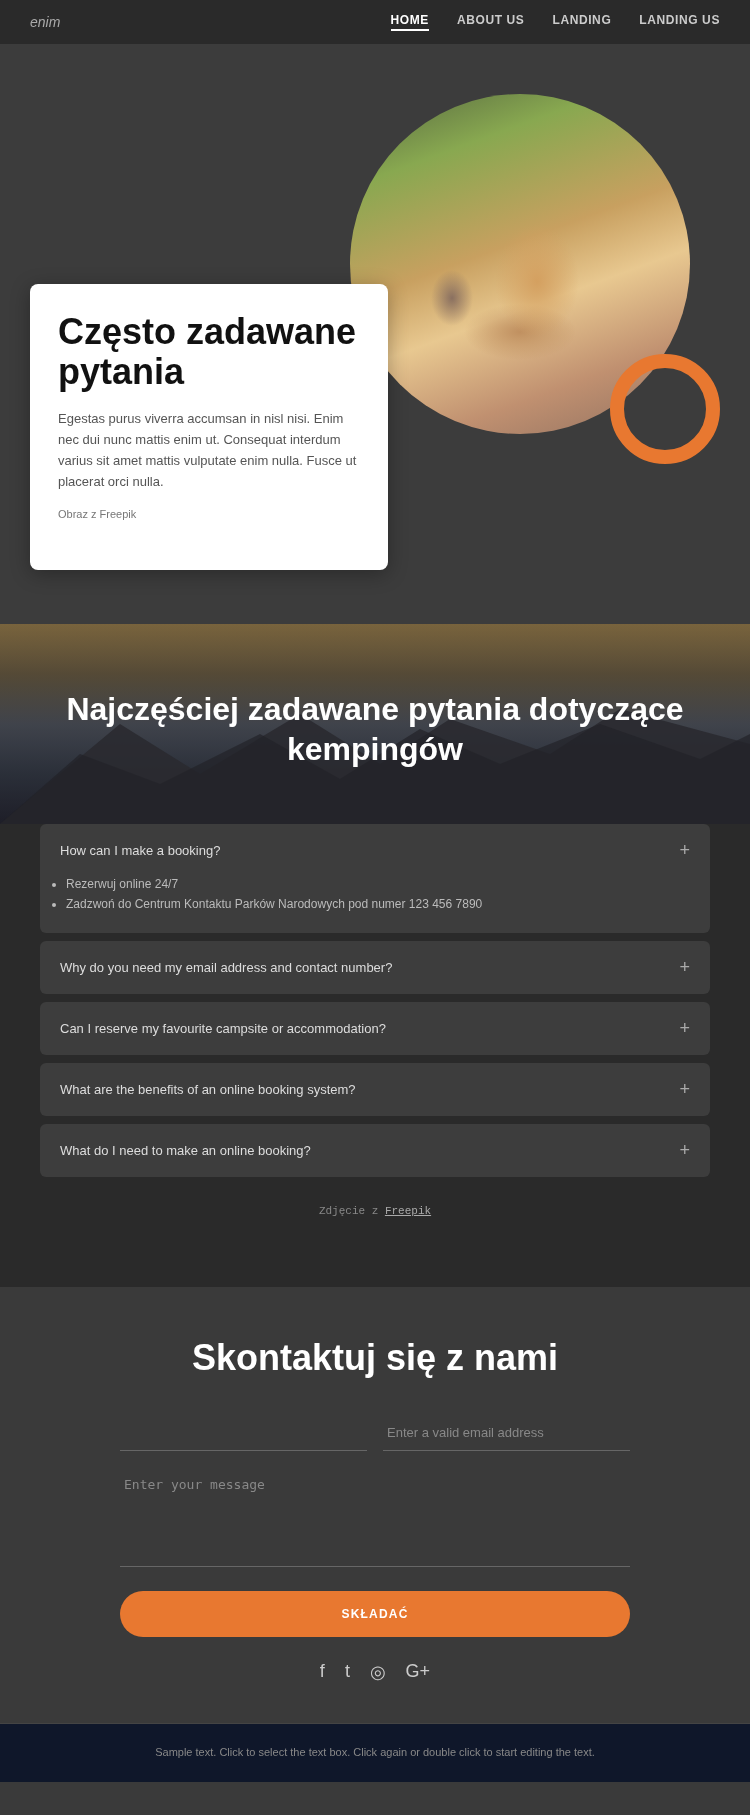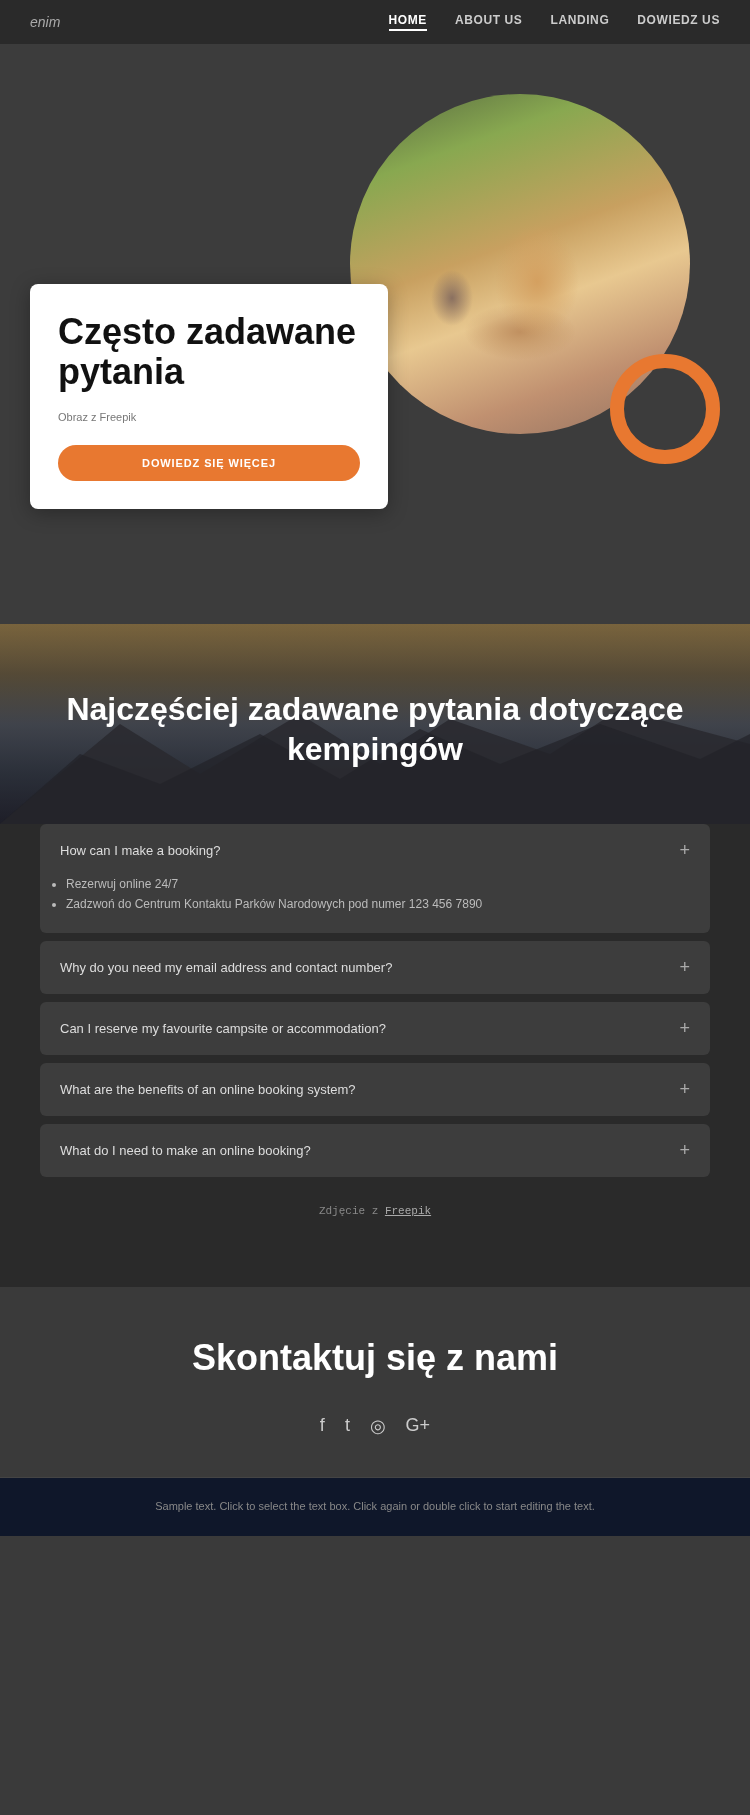--- a/index.html
+++ b/index.html
@@ -304,39 +304,39 @@
   </style>
 </head>
 <body>
 
 <nav>
   <span class="nav-logo">enim</span>
   <div class="nav-links">
     <a class="nav-link active">HOME</a>
     <a class="nav-link">ABOUT US</a>
     <a class="nav-link">LANDING</a>
-    <a class="nav-link">DOWIEDZ US</a>
+    <a class="nav-link">LANDING US</a>
   </div>
 </nav>
 
 <section class="hero-section">
   <div class="hero-spacer"></div>
 
   <div class="photo-sim">
     <div class="photo-inner"></div>
   </div>
 
   <div class="orange-ring"></div>
 
   <div class="hero-card">
     <h1>Często zadawane pytania</h1>
+    <p>Egestas purus viverra accumsan in nisl nisi. Enim nec dui nunc mattis enim ut. Consequat interdum varius sit amet mattis vulputate enim nulla. Fusce ut placerat orci nulla.</p>
     <p class="attribution">
       <span>Obraz z Freepik</span>
     </p>
-    <button class="btn-orange">DOWIEDZ SIĘ WIĘCEJ</button>
   </div>
 </section>
 
 <div class="faq-hero">
   <div class="mountain-bg"></div>
   <svg class="mountain-svg" viewBox="0 0 750 120" xmlns="http://www.w3.org/2000/svg">
     <polygon points="0,120 120,20 200,70 300,10 380,60 450,15 550,50 620,5 750,40 750,120" fill="#2a2a30" opacity="0.9"></polygon>
     <polygon points="0,120 80,50 160,80 260,30 340,75 420,25 500,60 600,20 700,55 750,30 750,120" fill="#222228" opacity="0.7"></polygon>
   </svg>
   <h2>Najczęściej zadawane pytania dotyczące kempingów</h2>
@@ -386,20 +386,28 @@
   </div>
 
   <div class="faq-attribution">
     <span>Zdjęcie z </span><a>Freepik</a>
   </div>
 </section>
 
 <section class="contact-section">
   <h2>Skontaktuj się z nami</h2>
 
+  <form class="contact-form">
+    <div class="form-row">
+      <input class="form-field" type="text" placeholder="" style="">
+      <input class="form-field" type="email" placeholder="Enter a valid email address" style="">
+    </div>
+    <textarea class="form-textarea" placeholder="Enter your message" style=""></textarea>
+    <button class="btn-submit" type="submit">SKŁADAĆ</button>
+  </form>
 
   <div class="social-icons">
     <span class="social-icon">f</span>
     <span class="social-icon">t</span>
     <span class="social-icon">◎</span>
     <span class="social-icon">G+</span>
   </div>
 </section>
 
 <div class="footer-note">

